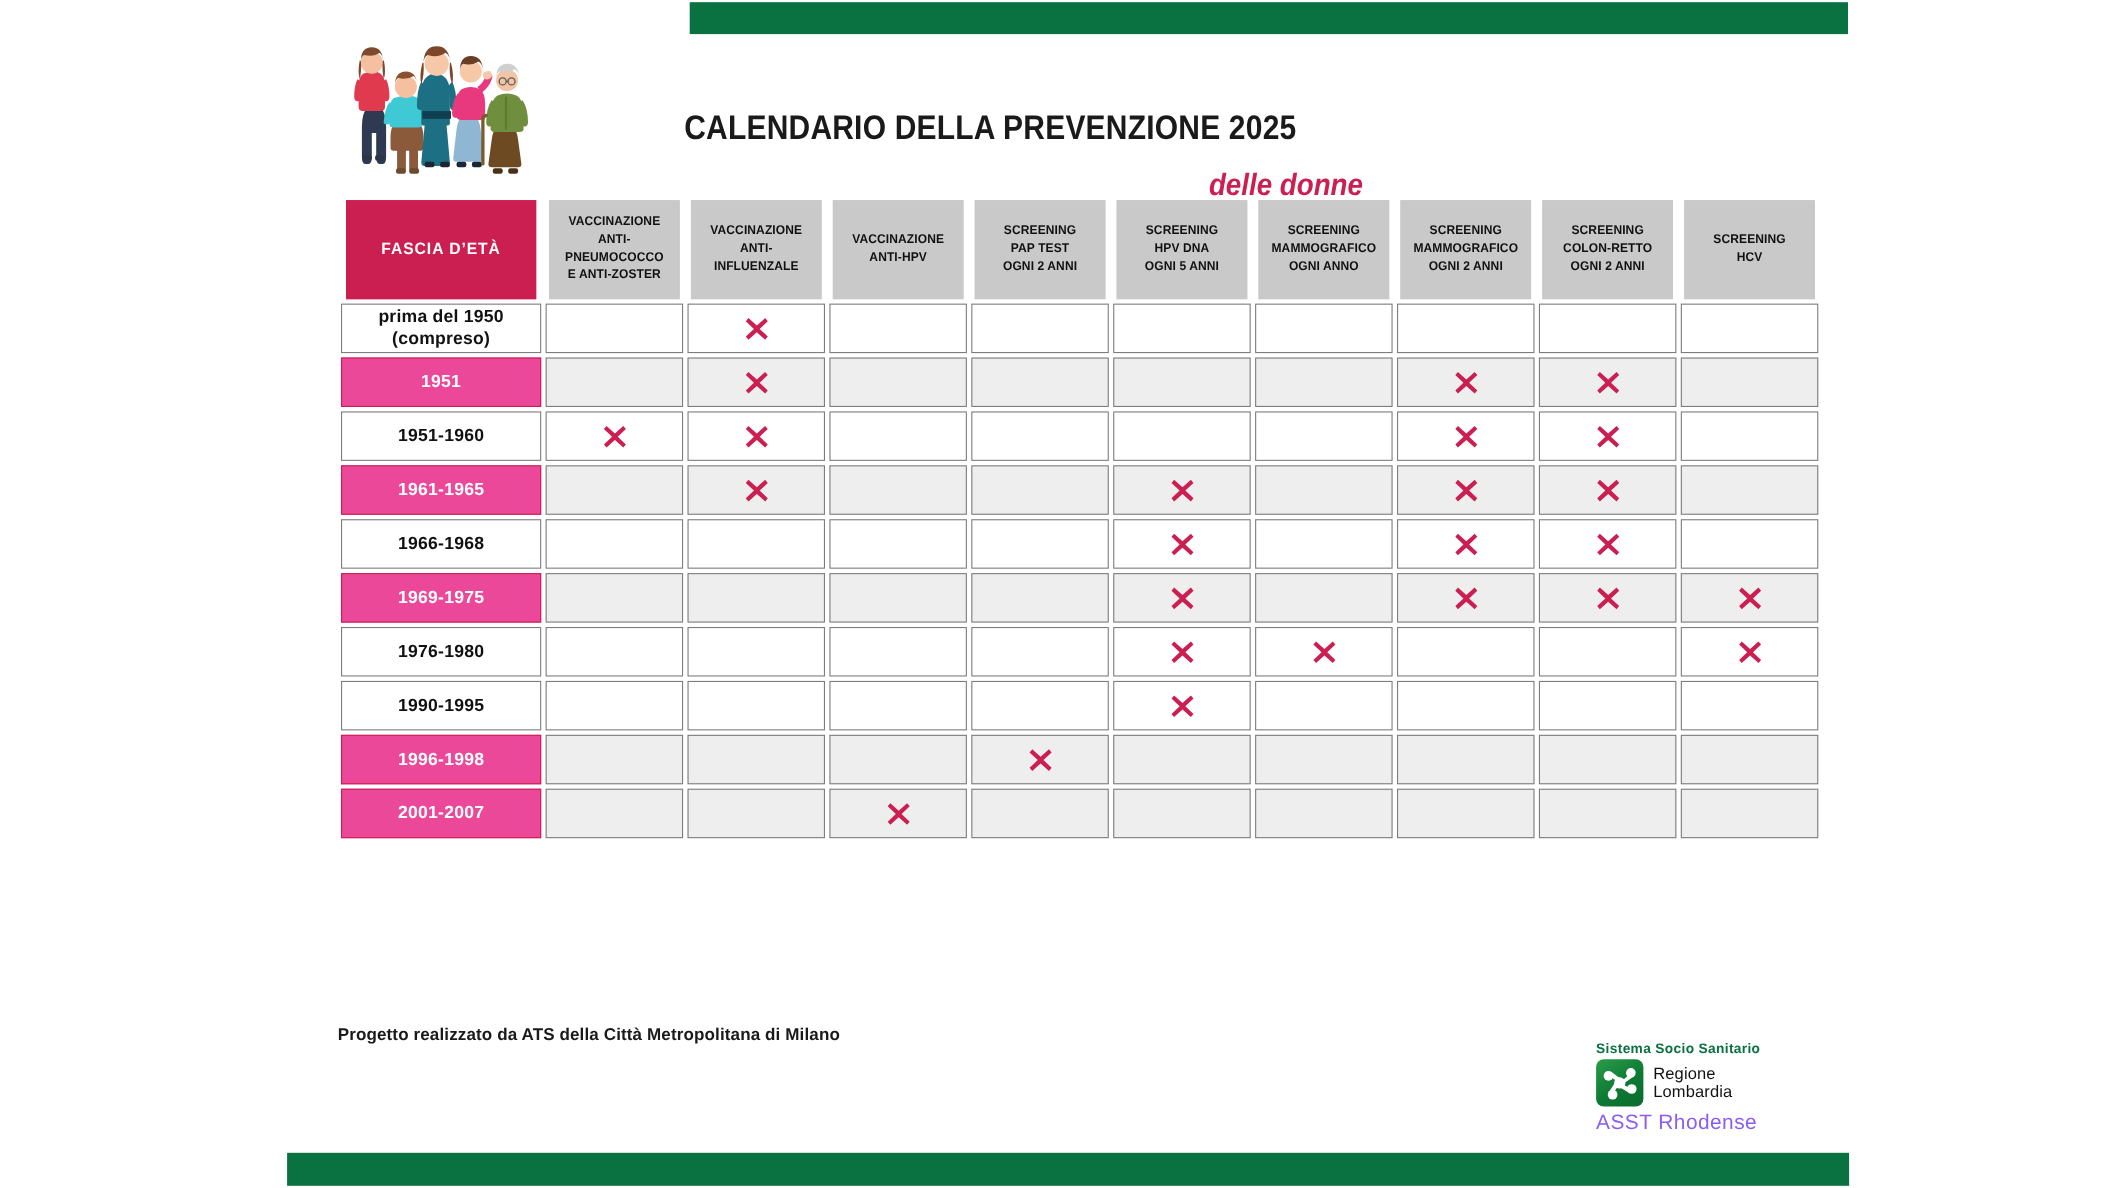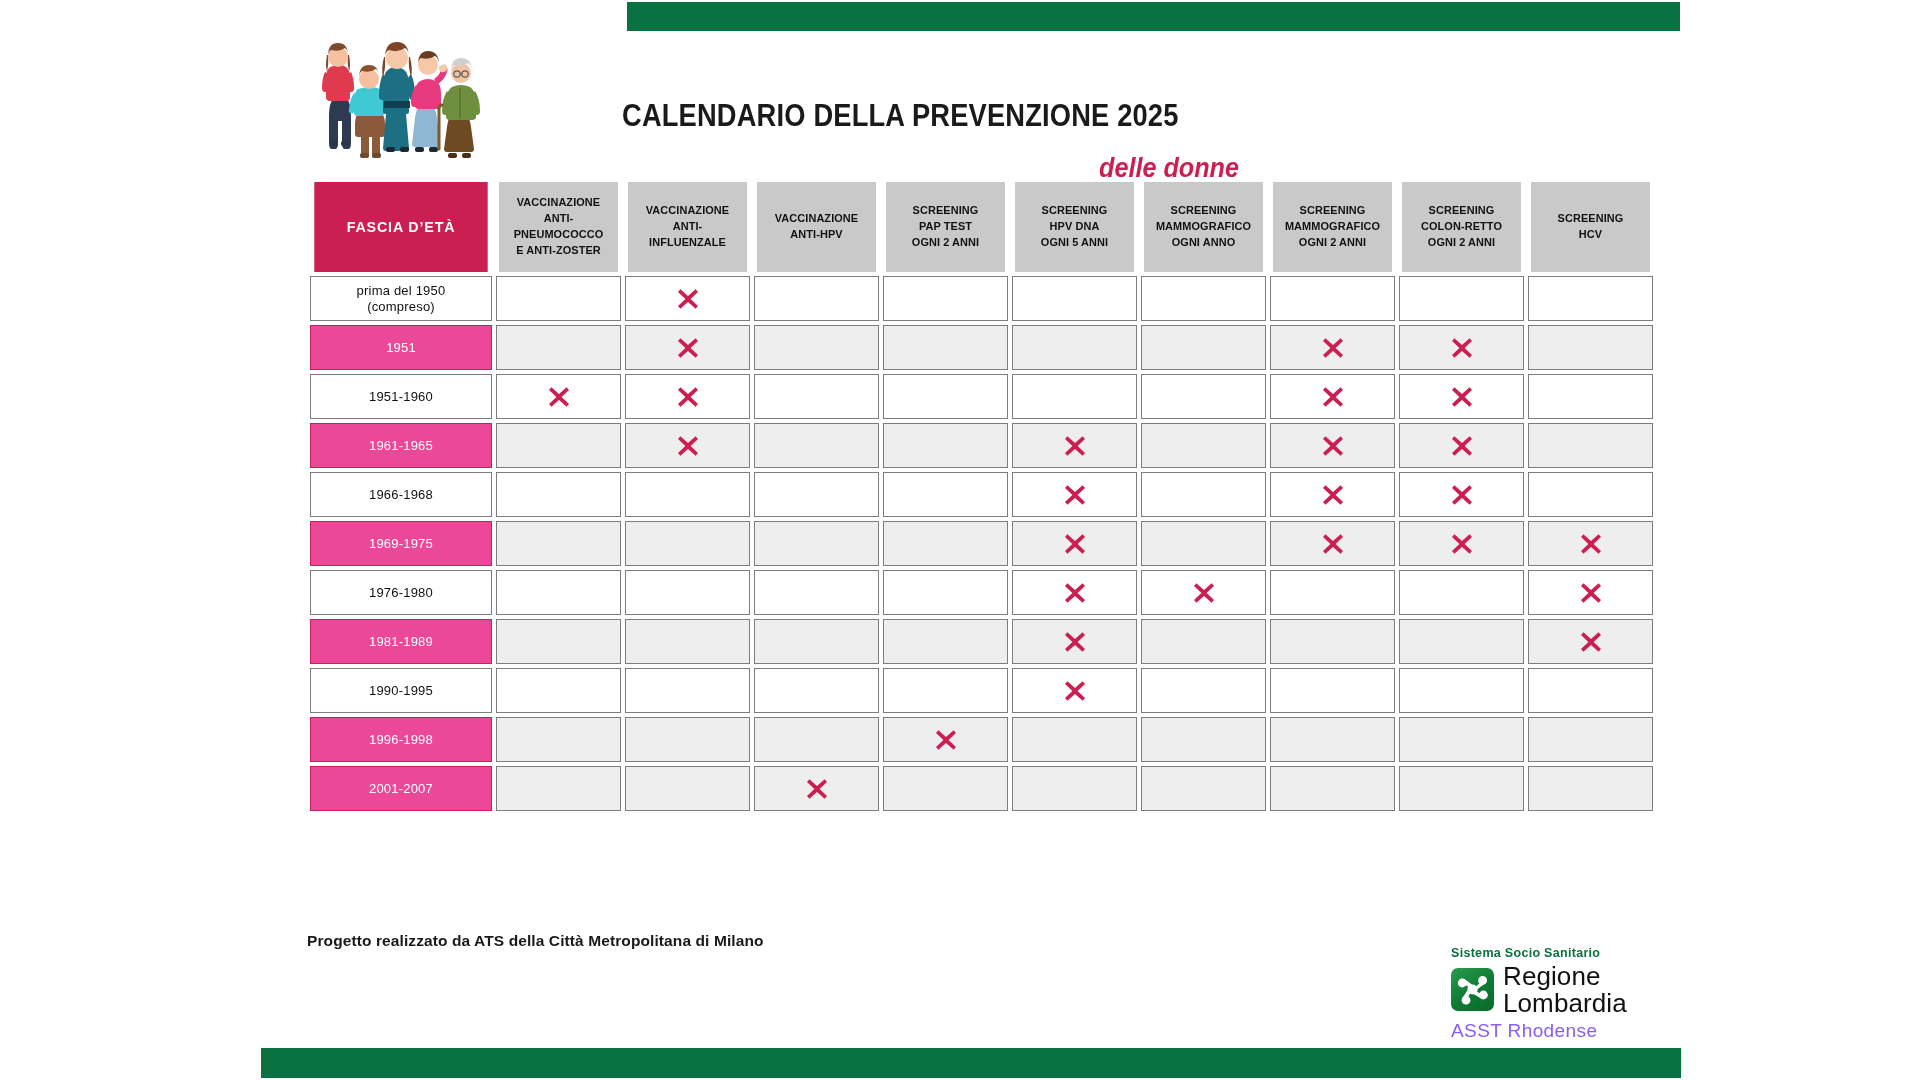--- a/index.html
+++ b/index.html
@@ -103,22 +103,22 @@
     border: 1px solid #cc1f51;
     color: #ffffff;
     font-size: 15px;
     font-weight: 700;
     letter-spacing: 0.9px;
   }
 
   .rowlabel {
     height: 45px;
     vertical-align: middle;
-    font-size: 13px;
-    font-weight: 400;
+    font-size: 16px;
+    font-weight: 700;
     letter-spacing: 0.2px;
     line-height: 1.22;
     border: 1px solid #7d7d7d;
     box-sizing: border-box;
   }
   tr.odd  .rowlabel { background: #ffffff; color: #111111; }
   tr.even .rowlabel { background: #ec4899; color: #ffffff; border-color: #cc1f51; }
 
   .cell {
     height: 45px;
@@ -173,21 +173,21 @@
   .logo-mark {
     width: 43px;
     height: 43px;
     border-radius: 7px;
     background: linear-gradient(145deg, #2b9c4a 0%, #0d7a34 55%, #0a6b2d 100%);
     flex: 0 0 auto;
     position: relative;
   }
   .logo-mark svg { position: absolute; left: 3px; top: 3px; }
   .logo-rl {
-    font-size: 26px;
+    font-size: 15px;
     font-weight: 400;
     line-height: 1.02;
     color: #111111;
     letter-spacing: 0.1px;
   }
   .logo-asst {
     margin-top: 4px;
     font-size: 19px;
     font-weight: 400;
     color: #8b5cf6;
@@ -469,38 +469,20 @@
         <td class="cell"></td>
         <td class="cell"></td>
         <td class="cell"></td>
         <td class="cell"></td>
         <td class="cell"><span class="xmark"><svg width="22" height="22" viewBox="0 0 22 22" xmlns="http://www.w3.org/2000/svg">
               <path d="M3.4 1.2 L11 8.0 L18.6 1.2 L21.0 4.0 L13.6 11.0 L21.0 18.0 L18.6 20.8 L11 14.0 L3.4 20.8 L1.0 18.0 L8.4 11.0 L1.0 4.0 Z" fill="#cc1f51"></path>
             </svg></span></td>
         <td class="cell"><span class="xmark"><svg width="22" height="22" viewBox="0 0 22 22" xmlns="http://www.w3.org/2000/svg">
               <path d="M3.4 1.2 L11 8.0 L18.6 1.2 L21.0 4.0 L13.6 11.0 L21.0 18.0 L18.6 20.8 L11 14.0 L3.4 20.8 L1.0 18.0 L8.4 11.0 L1.0 4.0 Z" fill="#cc1f51"></path>
             </svg></span></td>
-        <td class="cell"></td>
-        <td class="cell"></td>
-        <td class="cell"><span class="xmark"><svg width="22" height="22" viewBox="0 0 22 22" xmlns="http://www.w3.org/2000/svg">
-              <path d="M3.4 1.2 L11 8.0 L18.6 1.2 L21.0 4.0 L13.6 11.0 L21.0 18.0 L18.6 20.8 L11 14.0 L3.4 20.8 L1.0 18.0 L8.4 11.0 L1.0 4.0 Z" fill="#cc1f51"></path>
-            </svg></span></td>
-      </tr>
-      <tr class="even">
-        <th class="rowlabel">
-          <div>1981-1989</div>
-        </th>
-        <td class="cell"></td>
-        <td class="cell"></td>
-        <td class="cell"></td>
-        <td class="cell"></td>
-        <td class="cell"><span class="xmark"><svg width="22" height="22" viewBox="0 0 22 22" xmlns="http://www.w3.org/2000/svg">
-              <path d="M3.4 1.2 L11 8.0 L18.6 1.2 L21.0 4.0 L13.6 11.0 L21.0 18.0 L18.6 20.8 L11 14.0 L3.4 20.8 L1.0 18.0 L8.4 11.0 L1.0 4.0 Z" fill="#cc1f51"></path>
-            </svg></span></td>
-        <td class="cell"></td>
         <td class="cell"></td>
         <td class="cell"></td>
         <td class="cell"><span class="xmark"><svg width="22" height="22" viewBox="0 0 22 22" xmlns="http://www.w3.org/2000/svg">
               <path d="M3.4 1.2 L11 8.0 L18.6 1.2 L21.0 4.0 L13.6 11.0 L21.0 18.0 L18.6 20.8 L11 14.0 L3.4 20.8 L1.0 18.0 L8.4 11.0 L1.0 4.0 Z" fill="#cc1f51"></path>
             </svg></span></td>
       </tr>
       <tr class="odd">
         <th class="rowlabel">
           <div>1990-1995</div>
         </th>

